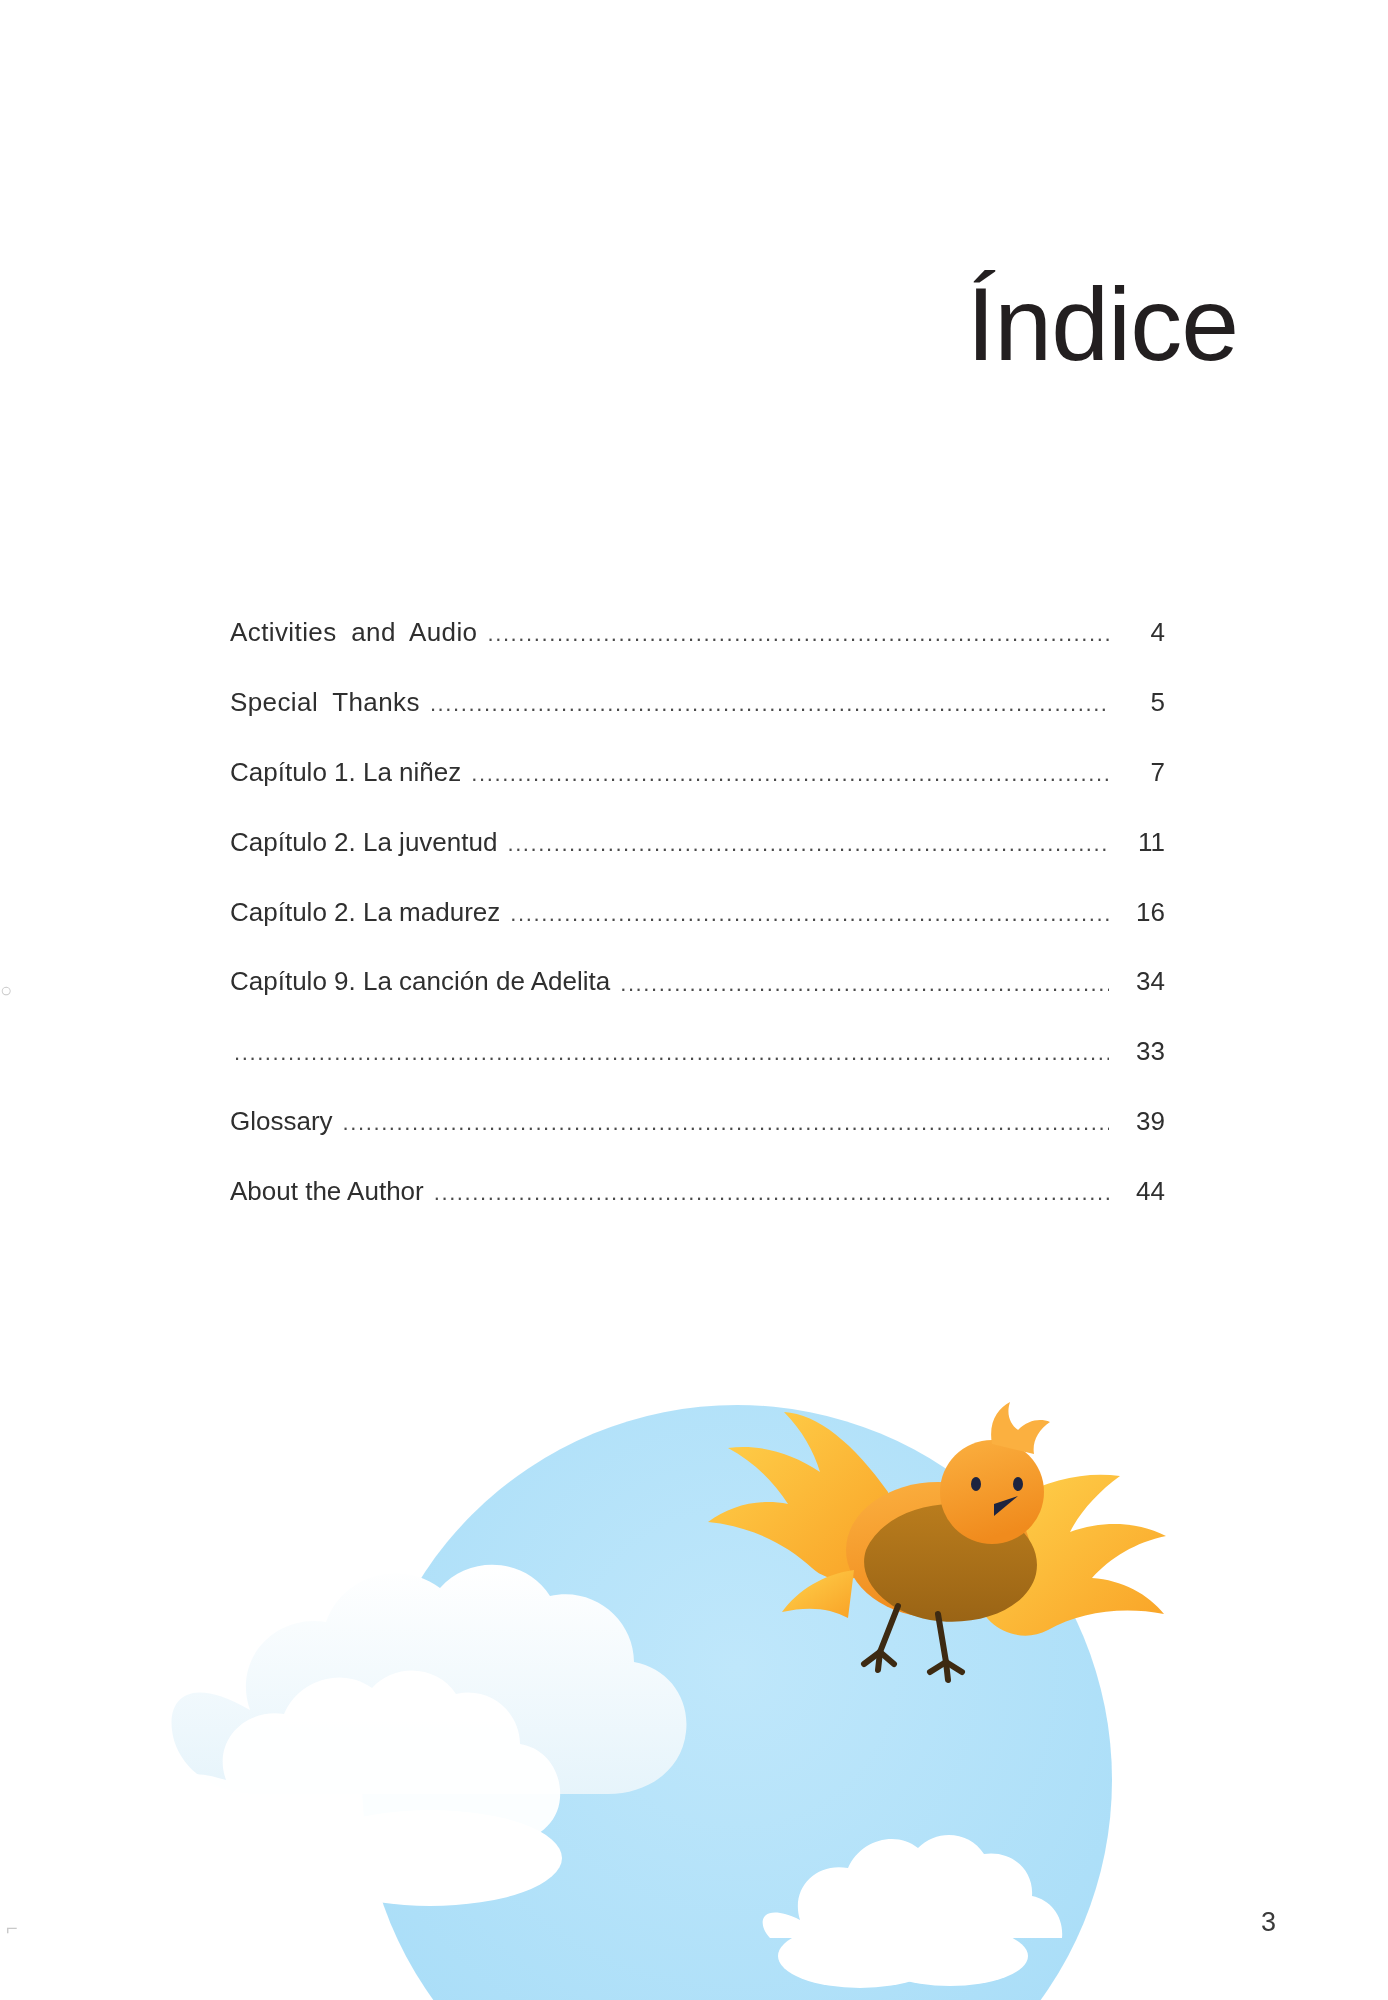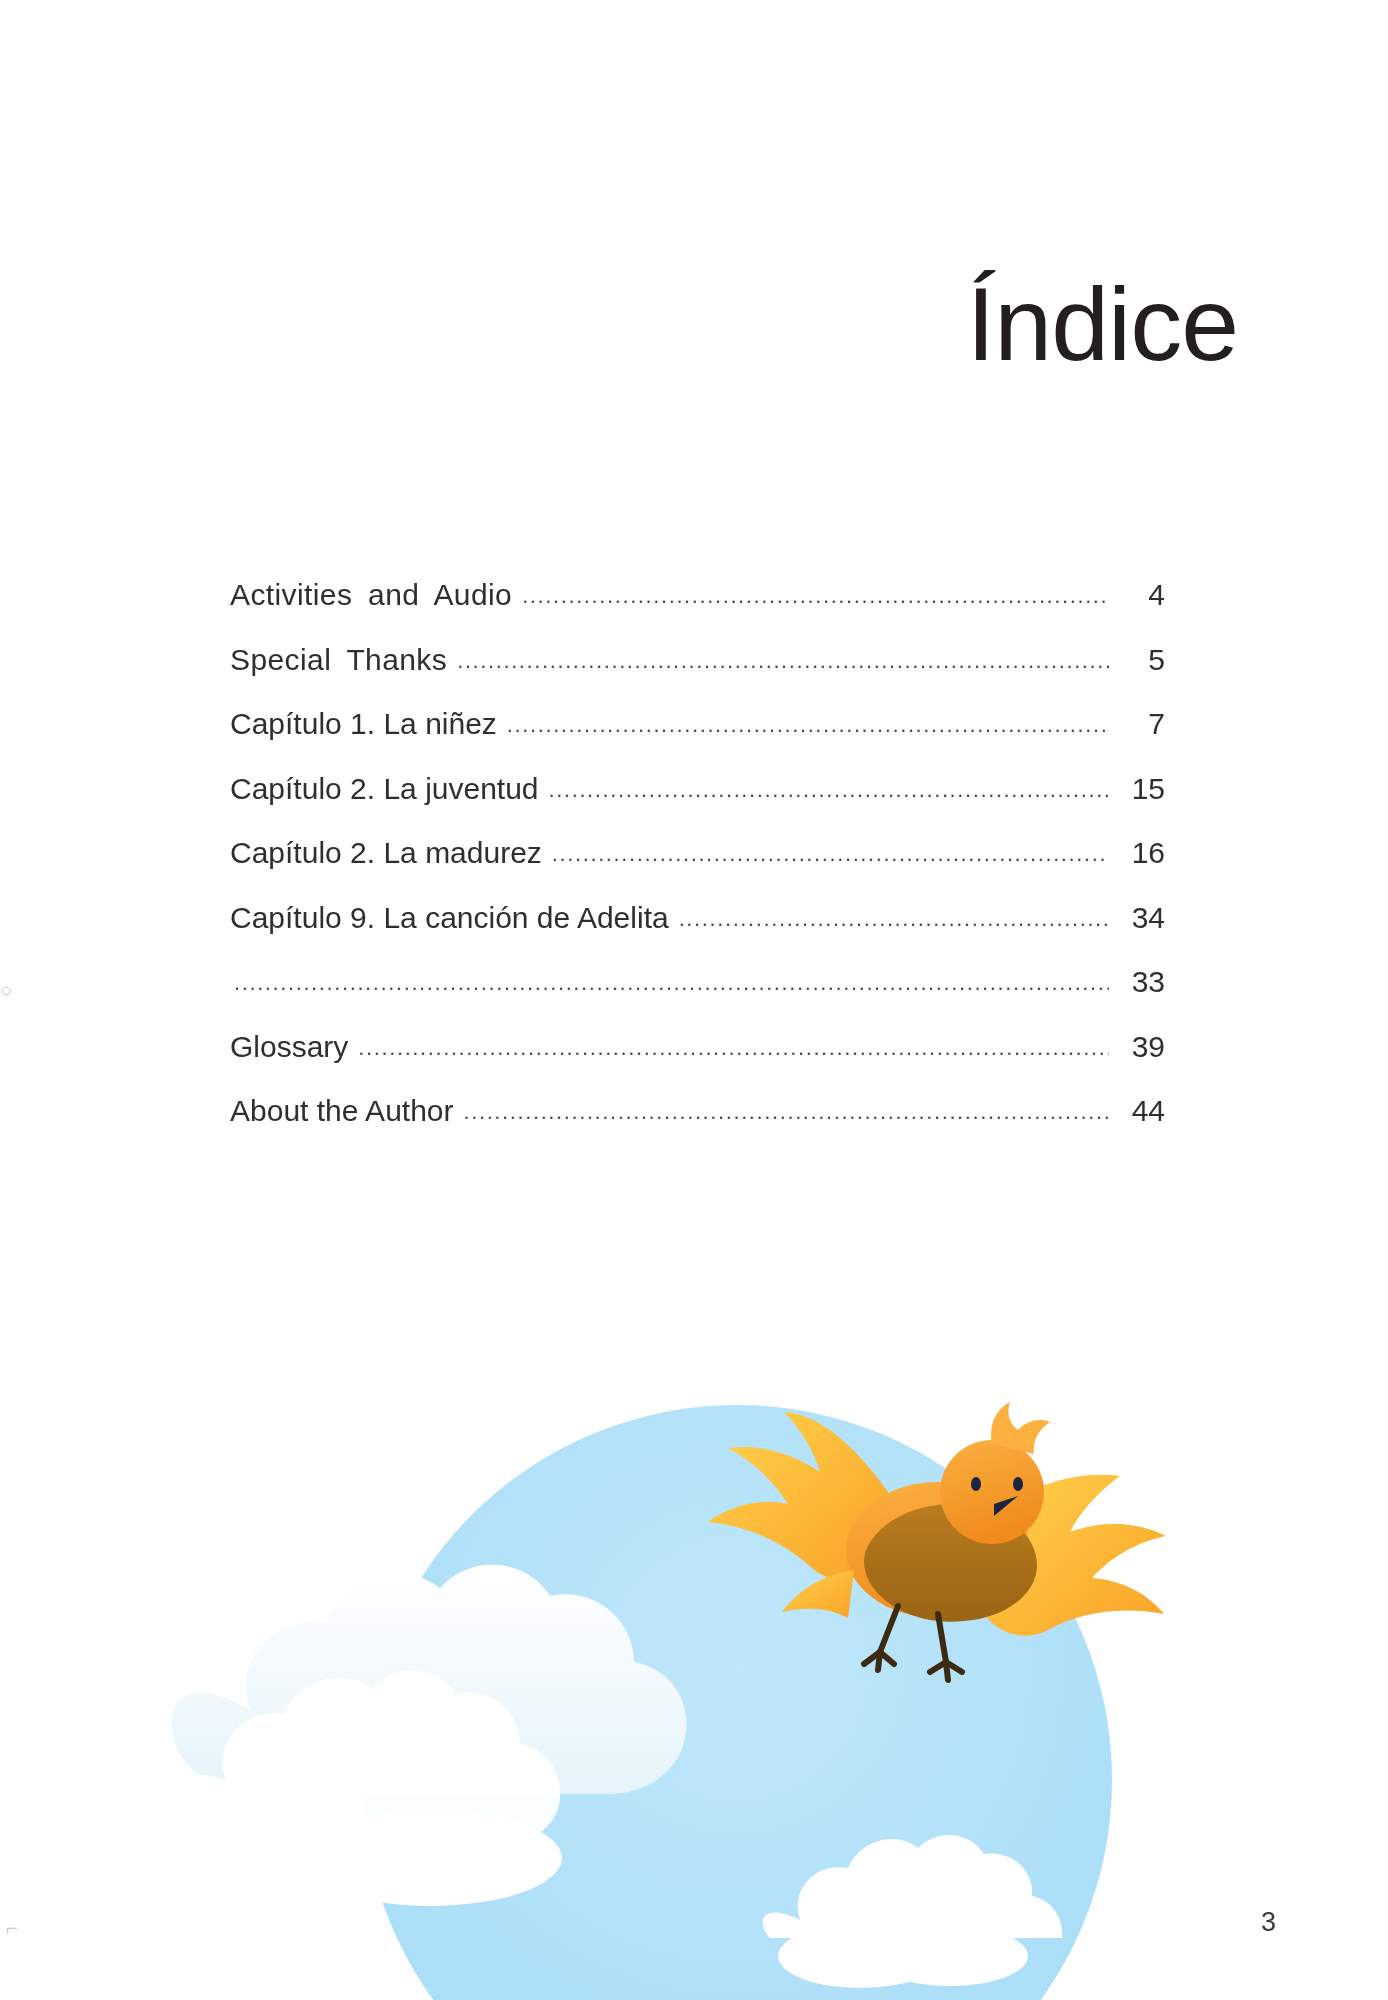--- a/index.html
+++ b/index.html
@@ -36,26 +36,27 @@
 
   
   .toc-list {
     position: absolute;
     top: 578px;
     left: 230px;
     width: 935px;
   }
   .toc-row {
     display: flex;
-    align-items: center;
-    font-size: 30px;
+    align-items: flex-end;
+    font-size: 26px;
     line-height: 1.15;
     color: #2f2f2f;
     margin-bottom: 30px;
     white-space: nowrap;
+    margin-top: 40px;
   }
   .toc-label {
     flex: 0 0 auto;
     padding-right: 6px;
   }
   .toc-dots {
     flex: 1 1 auto;
     overflow: hidden;
     position: relative;
     height: 1em;
@@ -133,21 +134,21 @@
 
     <div class="toc-row">
       <span class="toc-label">Capítulo 1. La niñez</span>
       <span class="toc-dots"></span>
       <span class="toc-page">7</span>
     </div>
 
     <div class="toc-row">
       <span class="toc-label">Capítulo 2. La juventud</span>
       <span class="toc-dots"></span>
-      <span class="toc-page">15</span>
+      <span class="toc-page">11</span>
     </div>
 
     <div class="toc-row">
       <span class="toc-label">Capítulo 2. La madurez</span>
       <span class="toc-dots"></span>
       <span class="toc-page">16</span>
     </div>
 
     <div class="toc-row">
       <span class="toc-label">Capítulo 9. La canción de Adelita</span>

